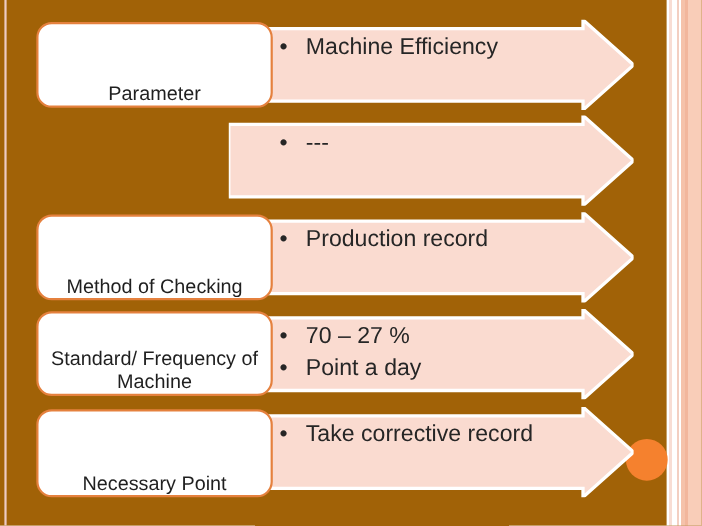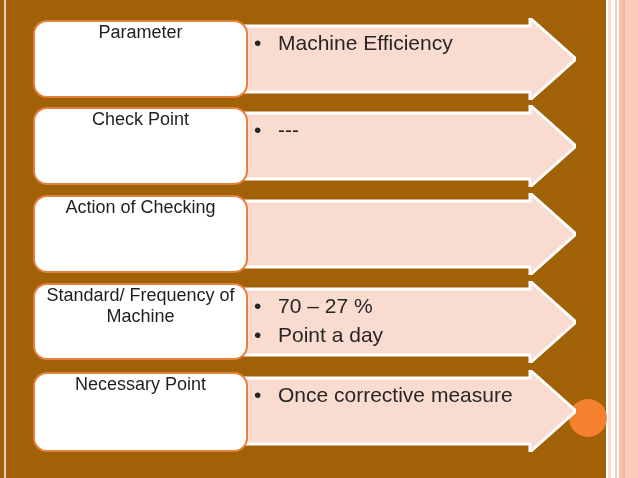--- a/index.html
+++ b/index.html
@@ -79,21 +79,21 @@
   }
   .label-box {
     position: absolute;
     left: 33px; top: 0;
     width: 215px; height: 100%;
     box-sizing: border-box;
     background: #ffffff;
     border: 2.5px solid #e5813e;
     border-radius: 14px;
     display: flex;
-    align-items: flex-start;
+    align-items: flex-end;
     justify-content: center;
     text-align: center;
     z-index: 2;
   }
   .label-box span {
     display: block;
     max-width: 192px;
     font-size: 18px;
     line-height: 21px;
     color: #1f1f1f;
@@ -120,31 +120,31 @@
     </div>
   </div>
 
   <div class="row r1">
     <svg class="arrow" viewBox="0 0 368 82" preserveAspectRatio="none">
       <polygon points="0,8 322,8 322,0 368,41 322,82 322,74 0,74" fill="#fadbd0" stroke="#ffffff" stroke-width="3"></polygon>
     </svg>
     <div class="arrow-text">
       <div><span class="bullet">•</span><span>---</span></div>
     </div>
-    <div class="label-box">
-      <span>Check Point</span>
-    </div>
   </div>
 
   <div class="row r2">
     <svg class="arrow" viewBox="0 0 368 82" preserveAspectRatio="none">
       <polygon points="0,8 322,8 322,0 368,41 322,82 322,74 0,74" fill="#fadbd0" stroke="#ffffff" stroke-width="3"></polygon>
     </svg>
+    <div class="arrow-text">
+      <div><span class="bullet">•</span><span>Production record</span></div>
+    </div>
     <div class="label-box">
-      <span>Action of Checking</span>
+      <span>Method of Checking</span>
     </div>
   </div>
 
   <div class="row r3">
     <svg class="arrow" viewBox="0 0 368 82" preserveAspectRatio="none">
       <polygon points="0,8 322,8 322,0 368,41 322,82 322,74 0,74" fill="#fadbd0" stroke="#ffffff" stroke-width="3"></polygon>
     </svg>
     <div class="arrow-text">
       <div><span class="bullet">•</span><span>70 – 27 %</span></div>
       <div><span class="bullet">•</span><span>Point a day</span></div>
@@ -152,20 +152,20 @@
     <div class="label-box">
       <span>Standard/ Frequency of Machine</span>
     </div>
   </div>
 
   <div class="row r4">
     <svg class="arrow" viewBox="0 0 368 82" preserveAspectRatio="none">
       <polygon points="0,8 322,8 322,0 368,41 322,82 322,74 0,74" fill="#fadbd0" stroke="#ffffff" stroke-width="3"></polygon>
     </svg>
     <div class="arrow-text">
-      <div><span class="bullet">•</span><span>Once corrective measure</span></div>
+      <div><span class="bullet">•</span><span>Take corrective record</span></div>
     </div>
     <div class="label-box">
       <span>Necessary Point</span>
     </div>
   </div>
 
 </div>
 
 </body></html>

